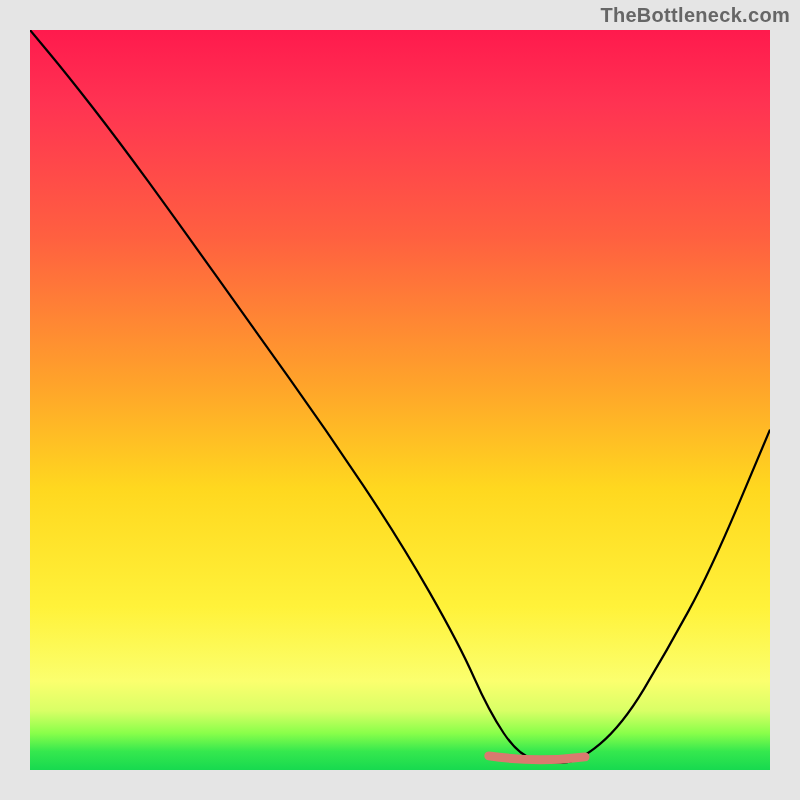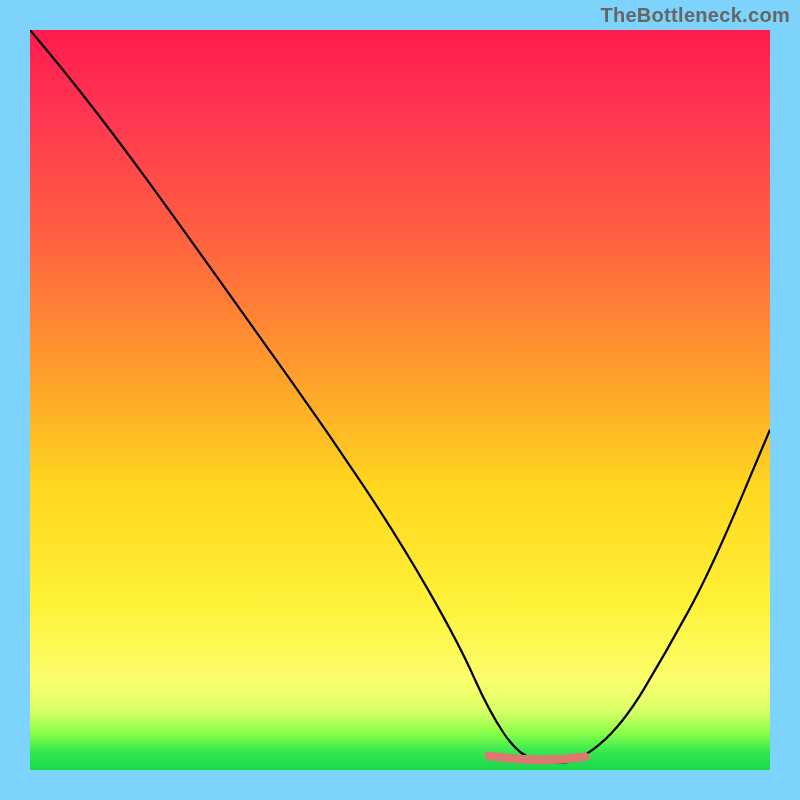--- a/index.html
+++ b/index.html
@@ -8,21 +8,21 @@
     width: 800px;
     height: 800px;
     background: #000;
     overflow: hidden;
     font-family: Arial, Helvetica, sans-serif;
   }
   .frame {
     position: relative;
     width: 800px;
     height: 800px;
-    background: #7dd3fc;
+    background: #e5e5e5;
   }
   .watermark {
     position: absolute;
     top: 4px;
     right: 10px;
     color: #666;
     font-size: 20px;
     font-weight: 600;
     letter-spacing: 0.3px;
   }

